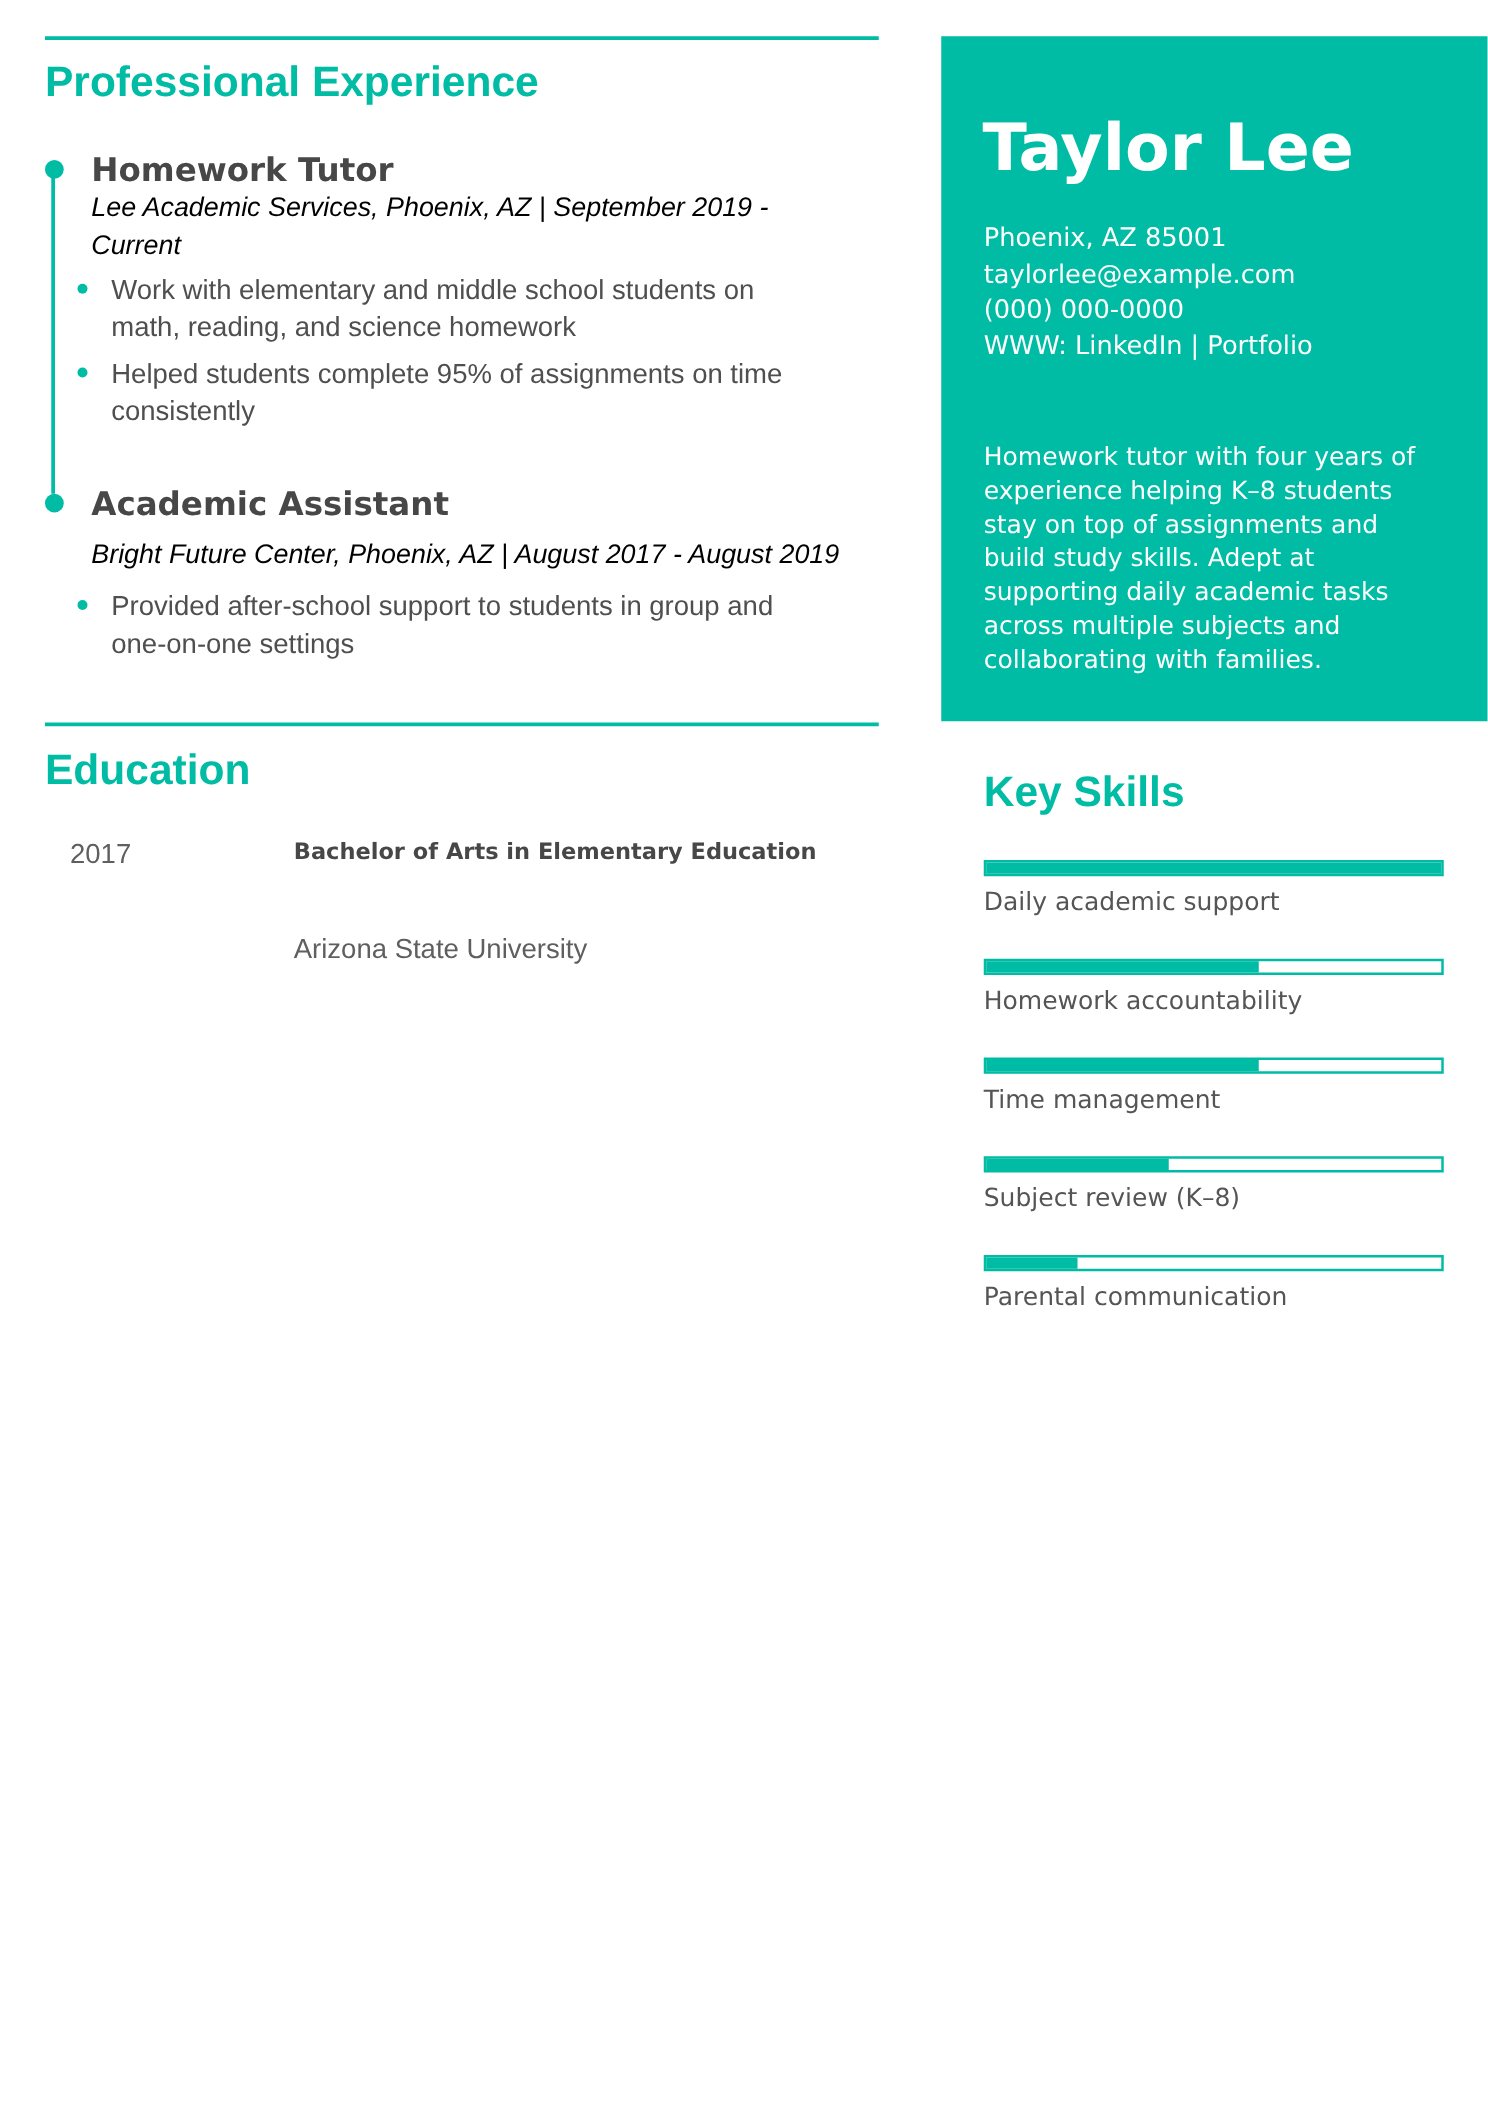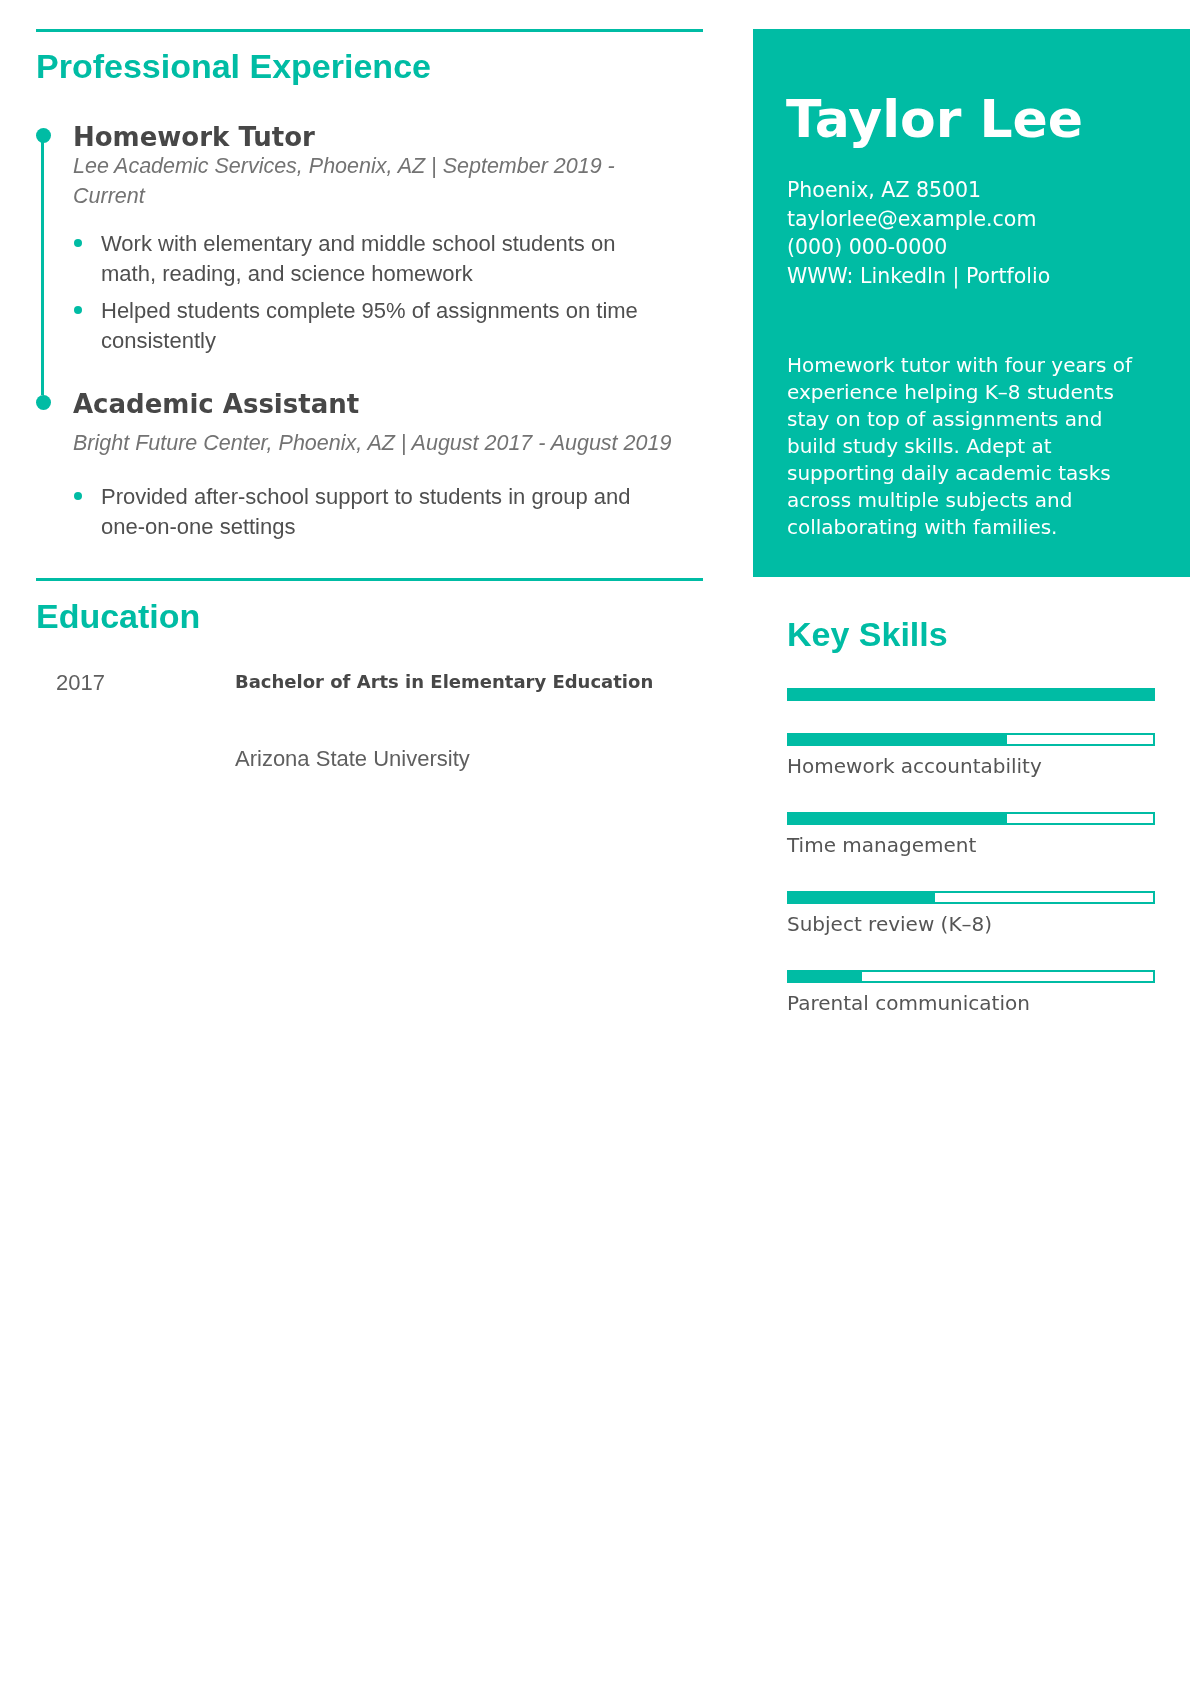--- a/index.html
+++ b/index.html
@@ -15,25 +15,25 @@
     font-size:34px;font-weight:bold;color:#00BCA4;line-height:40px;
     font-family:"Liberation Sans",sans-serif;white-space:nowrap;
   }
   .timeline-line{left:41px;width:3px;background:#00BCA4;}
   .timeline-dot{width:15px;height:15px;border-radius:50%;background:#00BCA4;left:36px;}
   .job-title{
     font-family:"DejaVu Sans",sans-serif;font-size:26px;font-weight:bold;
     color:#474747;line-height:32px;white-space:nowrap;
   }
   .job-sub{
-    font-style:italic;font-size:21.5px;line-height:30px;color:#737373;
+    font-style:italic;font-size:21.5px;line-height:30px;color:#000000;
     white-space:pre-line;width:580px;
   }
   .job-sub.one-line{white-space:nowrap;width:auto;}
-  ul.bullets{list-style:none;margin:12px;padding:0;width:600px;}
+  ul.bullets{list-style:none;margin:0;padding:0;width:600px;}
   ul.bullets li{
     position:relative;padding-left:27px;margin:0 0 7px 0;
     font-size:22px;line-height:30px;color:#4f4f4f;
   }
   ul.bullets li::before{
     content:"";position:absolute;left:0;top:10px;width:8px;height:8px;
     border-radius:50%;background:#00BCA4;
   }
   .edu-year{font-size:22px;line-height:30px;color:#5f5f5f;}
   .edu-degree{
@@ -112,20 +112,21 @@
 
 <div class="abs side-summary">Homework tutor with four years of experience helping K–8 students stay on top of assignments and build study skills. Adept at supporting daily academic tasks across multiple subjects and collaborating with families.</div>
 
 <h1 class="abs section-heading" style="left:787px;top:614px;margin:0;">Key Skills</h1>
 
 <div class="abs skills-wrap">
   <div class="skill-item">
     <div class="skill-bar">
         <div class="skill-fill" style="width: 100%;"></div>
       </div>
+    <div class="skill-label">Daily academic support</div>
   </div>
   <div class="skill-item">
     <div class="skill-bar">
         <div class="skill-fill" style="width: 60%;"></div>
       </div>
     <div class="skill-label">Homework accountability</div>
   </div>
   <div class="skill-item">
     <div class="skill-bar">
         <div class="skill-fill" style="width: 60%;"></div>

